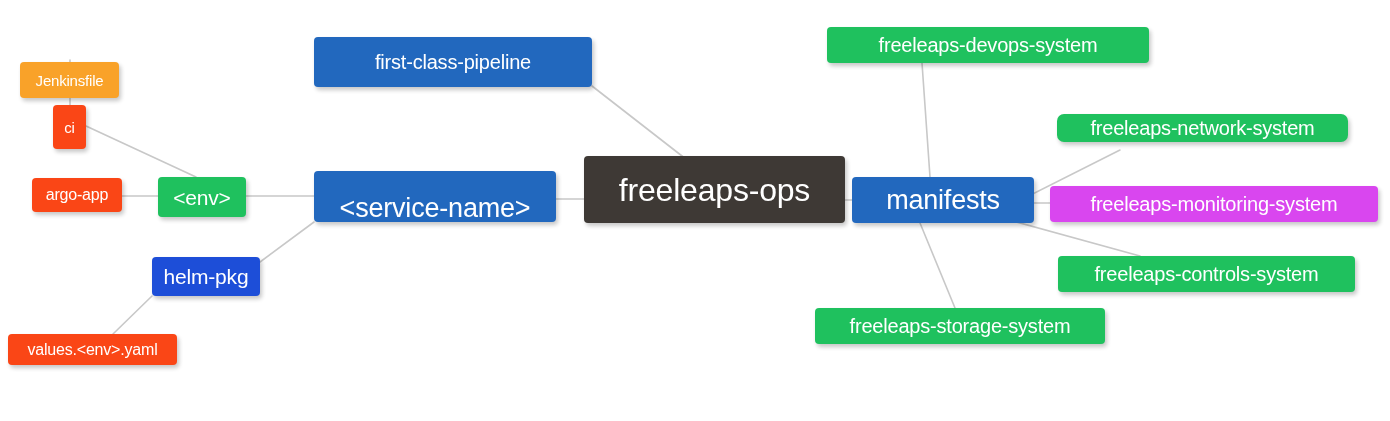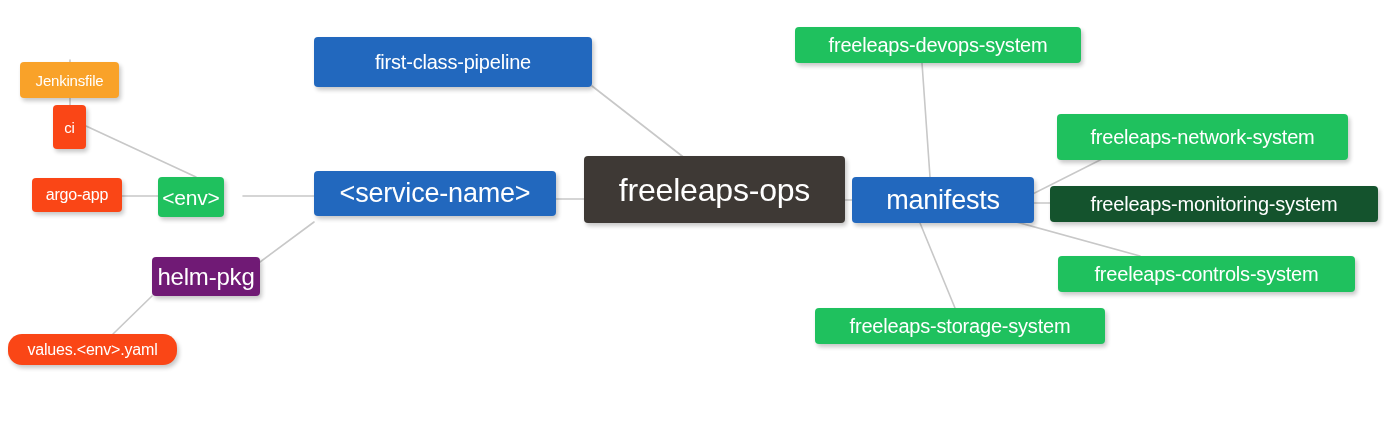--- a/index.html
+++ b/index.html
@@ -64,48 +64,48 @@
   <div id="nodes">
       <div class="node" style="left: 20px; top: 24px; width: 99px; height: 36px; background: rgb(249, 162, 41); font-size: 15px; margin-top: 38px;">
         <span class="node-label">Jenkinsfile</span>
       </div>
       <div class="node" style="left: 53px; top: 105px; width: 33px; height: 44px; background: rgb(250, 70, 22); font-size: 15px;">
         <span class="node-label">ci</span>
       </div>
       <div class="node" style="left: 32px; top: 178px; width: 90px; height: 34px; background: rgb(250, 70, 22); font-size: 16px;">
         <span class="node-label">argo-app</span>
       </div>
-      <div class="node" style="left: 158px; top: 177px; width: 66px; height: 40px; background: rgb(31, 193, 94); font-size: 21px;">
+      <div class="node" style="left: 158px; top: 177px; width: 88px; height: 40px; background: rgb(31, 193, 94); font-size: 21px;">
         <span class="node-label">&lt;env&gt;</span>
       </div>
-      <div class="node" style="left: 314px; top: 171px; width: 242px; height: 45px; background: rgb(34, 104, 190); font-size: 27px;">
+      <div class="node" style="left: 314px; top: 171px; width: 242px; height: 51px; background: rgb(34, 104, 190); font-size: 27px; align-items: flex-end;">
         <span class="node-label">&lt;service-name&gt;</span>
       </div>
       <div class="node" style="left: 314px; top: 37px; width: 278px; height: 50px; background: rgb(34, 104, 190); font-size: 20px;">
         <span class="node-label">first-class-pipeline</span>
       </div>
-      <div class="node" style="left: 152px; top: 257px; width: 108px; height: 39px; background: #701a75; font-size: 24px;">
+      <div class="node" style="left: 152px; top: 257px; width: 108px; height: 39px; background: #1d4ed8; font-size: 21px;">
         <span class="node-label">helm-pkg</span>
       </div>
-      <div class="node" style="left: 8px; top: 334px; width: 169px; height: 31px; background: rgb(250, 70, 22); font-size: 16px; border-radius: 14px;">
+      <div class="node" style="left: 8px; top: 334px; width: 169px; height: 31px; background: rgb(250, 70, 22); font-size: 16px;">
         <span class="node-label">values.&lt;env&gt;.yaml</span>
       </div>
       <div class="node" style="left: 584px; top: 156px; width: 261px; height: 67px; background: rgb(62, 57, 53); font-size: 32px;">
         <span class="node-label">freeleaps-ops</span>
       </div>
       <div class="node" style="left: 852px; top: 177px; width: 182px; height: 46px; background: rgb(34, 104, 190); font-size: 27px;">
         <span class="node-label">manifests</span>
       </div>
-      <div class="node" style="left: 795px; top: 27px; width: 286px; height: 36px; background: rgb(31, 193, 94); font-size: 20px;">
+      <div class="node" style="left: 827px; top: 27px; width: 322px; height: 36px; background: rgb(31, 193, 94); font-size: 20px;">
         <span class="node-label">freeleaps-devops-system</span>
       </div>
-      <div class="node" style="left: 1057px; top: 114px; width: 291px; height: 46px; background: rgb(31, 193, 94); font-size: 20px;">
+      <div class="node" style="left: 1057px; top: 114px; width: 291px; height: 28px; background: rgb(31, 193, 94); font-size: 20px; border-radius: 7px;">
         <span class="node-label">freeleaps-network-system</span>
       </div>
-      <div class="node" style="left: 1050px; top: 186px; width: 328px; height: 36px; background: #14532d; font-size: 20px;">
+      <div class="node" style="left: 1050px; top: 186px; width: 328px; height: 36px; background: #d946ef; font-size: 20px;">
         <span class="node-label">freeleaps-monitoring-system</span>
       </div>
       <div class="node" style="left: 1058px; top: 256px; width: 297px; height: 36px; background: rgb(31, 193, 94); font-size: 20px;">
         <span class="node-label">freeleaps-controls-system</span>
       </div>
       <div class="node" style="left: 815px; top: 308px; width: 290px; height: 36px; background: rgb(31, 193, 94); font-size: 20px;">
         <span class="node-label">freeleaps-storage-system</span>
       </div>
     </div>
 </div>

